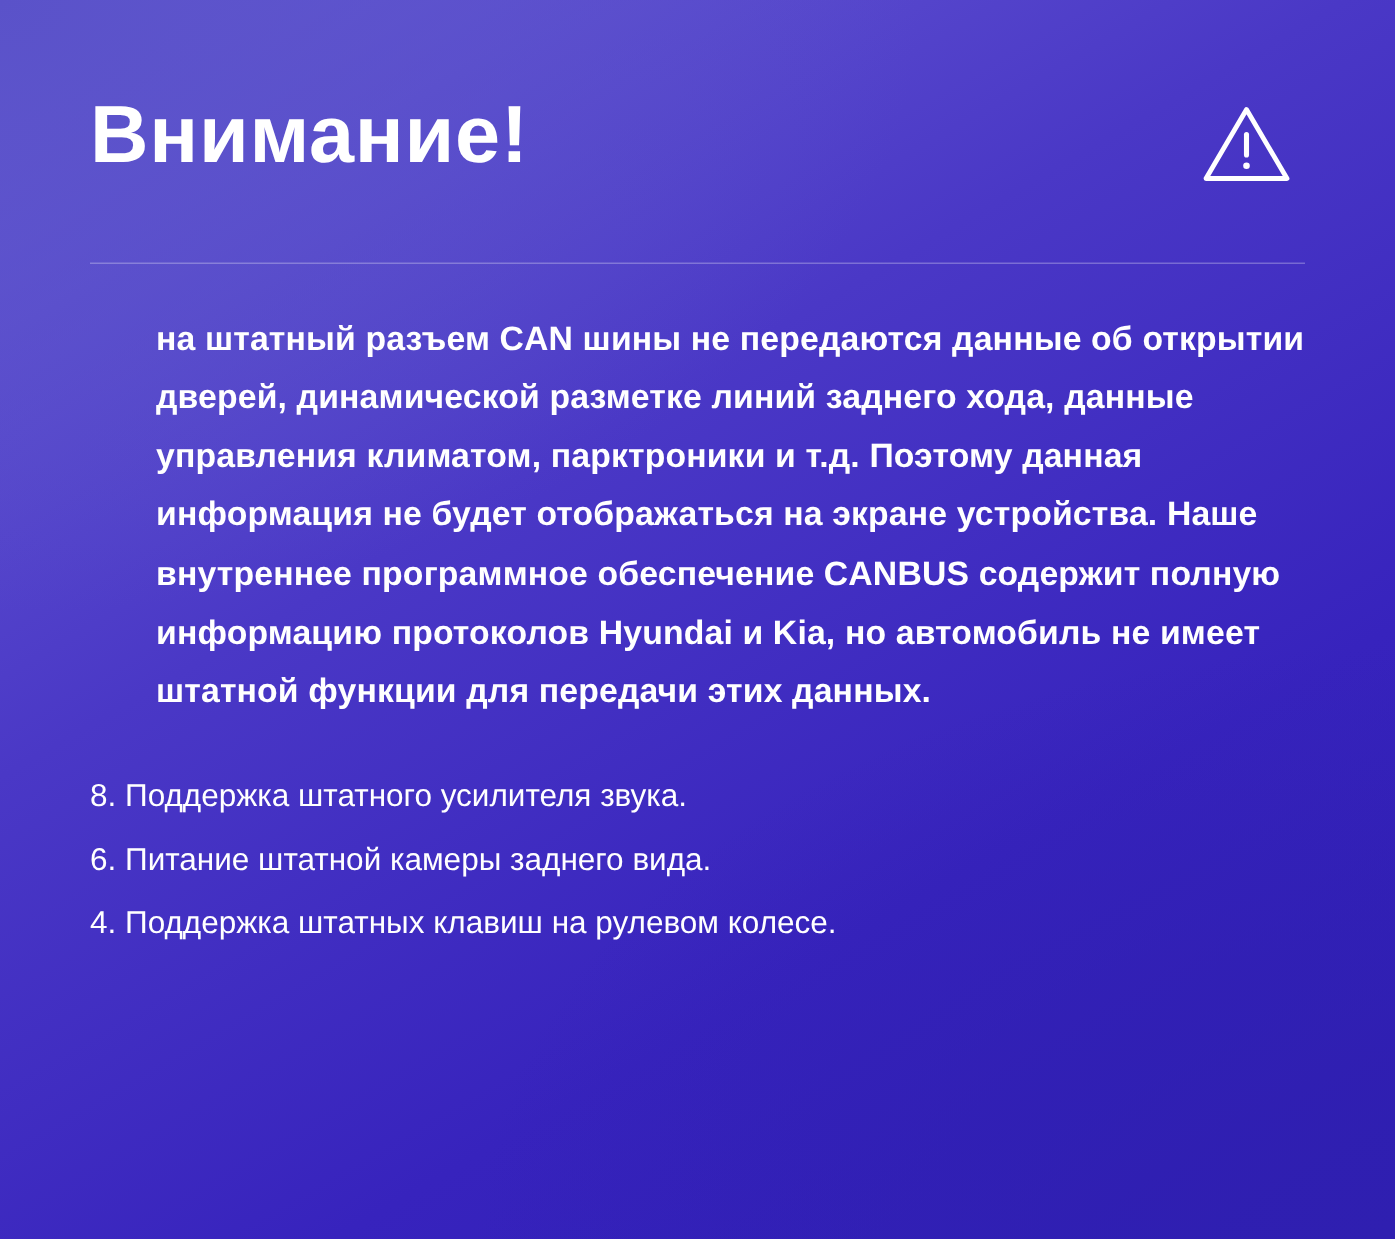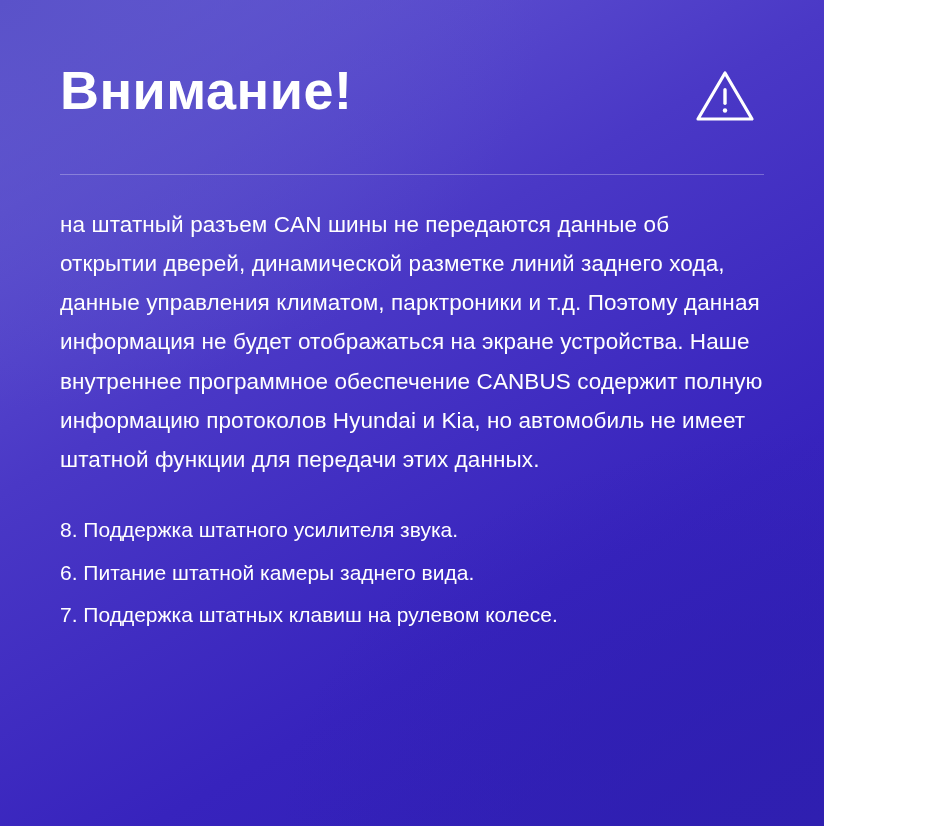--- a/index.html
+++ b/index.html
@@ -7,21 +7,21 @@
     padding: 0;
   }
   body {
     width: 930px;
     height: 826px;
     overflow: hidden;
     font-family: "Liberation Sans", sans-serif;
   }
   .poster {
     position: relative;
-    width: 824px;
+    width: 930px;
     height: 826px;
     box-sizing: border-box;
     background:
       radial-gradient(120% 90% at 0% 0%, #5a52c9 0%, rgba(90,82,201,0) 55%),
       radial-gradient(110% 80% at 100% 100%, #2f1fb0 0%, rgba(47,31,176,0) 60%),
       linear-gradient(150deg, #6a5fd6 0%, #4a38c6 38%, #3723bd 70%, #2d1db4 100%);
     color: #ffffff;
     padding: 62px 60px 40px 60px;
   }
   .header-row {
@@ -47,21 +47,22 @@
     height: 1px;
     width: 100%;
     background: rgba(255,255,255,0.28);
   }
   .body-text {
     margin-top: 30px;
     font-size: 22.5px;
     line-height: 1.74;
     letter-spacing: 0.1px;
     color: #ffffff;
-    font-weight: 400;
+    font-weight: 700;
+    margin-left: 44px;
   }
   .features {
     margin-top: 34px;
     font-size: 21px;
     line-height: 1.6;
     color: #ffffff;
     font-weight: 500;
   }
   .features-intro {
     margin-bottom: 10px;
@@ -87,16 +88,16 @@
     </span>
   </div>
 
   <div class="divider"></div>
 
   <p class="body-text">на штатный разъем CAN шины не передаются данные об открытии дверей, динамической разметке линий заднего хода, данные управления климатом, парктроники и т.д. Поэтому данная информация не будет отображаться на экране устройства. Наше внутреннее программное обеспечение CANBUS содержит полную информацию протоколов Hyundai и Kia, но автомобиль не имеет штатной функции для передачи этих данных.</p>
 
   <div class="features">
     <div class="feature-item">8. Поддержка штатного усилителя звука.</div>
     <div class="feature-item">6. Питание штатной камеры заднего вида.</div>
-    <div class="feature-item">7. Поддержка штатных клавиш на рулевом колесе.</div>
+    <div class="feature-item">4. Поддержка штатных клавиш на рулевом колесе.</div>
   </div>
 
 </div>
 
 </body></html>

